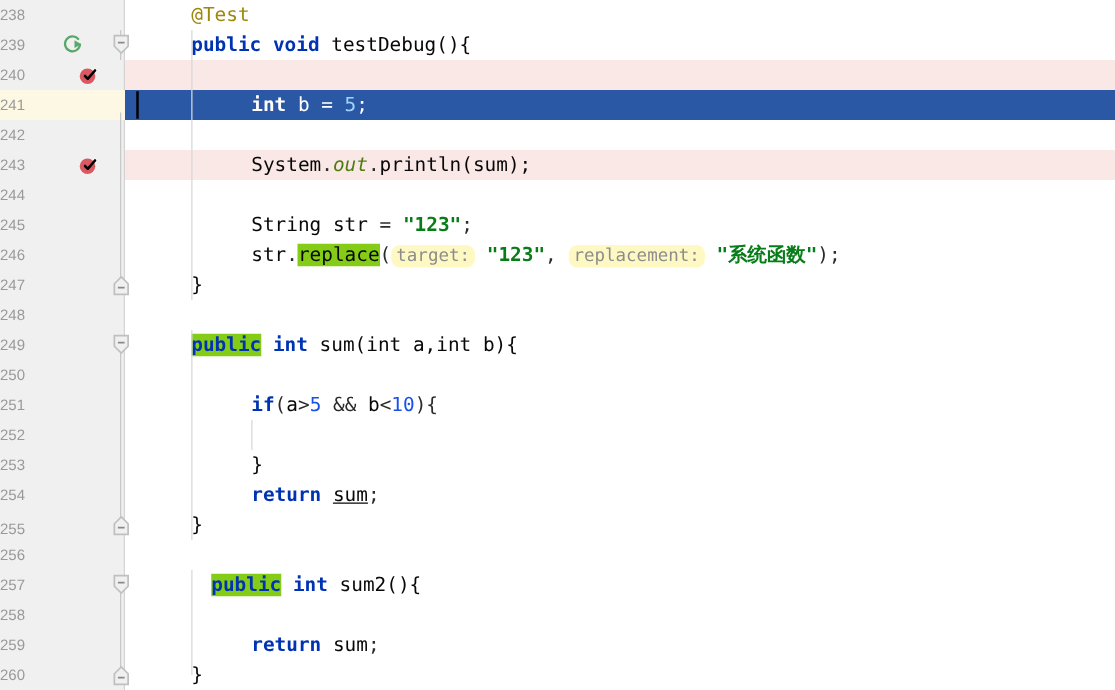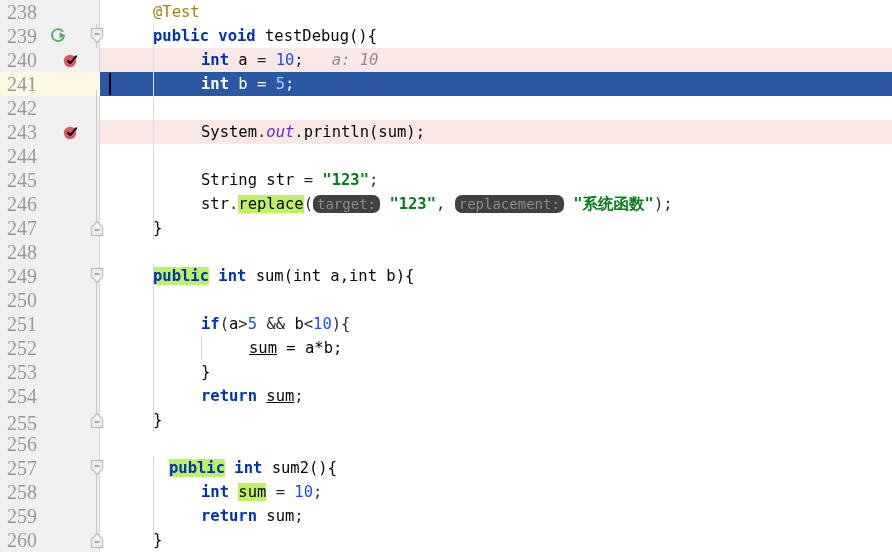--- a/index.html
+++ b/index.html
@@ -49,24 +49,24 @@
     background: #fcf8e3;
     z-index: 6;
   }
 
   .lineno {
     position: absolute;
     left: 0;
     width: 44px;
     height: 24px;
     line-height: 24px;
-    text-align: center;
+    text-align: left;
     color: #999999;
-    font-size: 20px;
-    font-family: Liberation Serif, serif;
+    font-size: 12px;
+    font-family: Liberation Sans, sans-serif;
     z-index: 7;
   }
 
   
   .gicon {
     position: absolute;
     z-index: 8;
     width: 18px; height: 18px;
   }
   .gicon.run { left: 50px; }
@@ -117,34 +117,34 @@
     height: 22px;
     background: #000000;
     z-index: 9;
   }
 
   
   .kw    { color: #0033b3; font-weight: bold; }
   .num   { color: #1750eb; }
   .str   { color: #067d17; font-weight: bold; }
   .anno  { color: #9e880d; }
-  .stat  { color: #6d28d9; font-style: italic; }
+  .stat  { color: #4d7c0f; font-style: italic; }
   .plain { color: #080808; }
   .ident { color: #080808; }
   .lvar  { color: #080808; text-decoration: underline; }
   .onsel { color: #ffffff; }
   .onsel .kw   { color: #ffffff; font-weight: bold; }
   .onsel .num  { color: #9fd4ff; }
   .onsel .ident{ color: #ffffff; }
 
   
-  .hl      { background: #bef264; }
+  .hl      { background: #84cc16; }
   .hint    { color: #8c8c8c; font-style: italic; }
   .phint   {
-    background: #404040;
+    background: #fef9c3;
     color: #8c8c8c;
     border-radius: 7px;
     padding: 1px 4px;
     font-size: 14px;
     font-style: normal;
   }
 </style>
 </head>
 <body>
 
@@ -251,21 +251,20 @@
     <div class="indent" style="left:52px;  top:264px; height:168px;"></div>
     <div class="indent" style="left:52px;  top:456px; height:84px;"></div>
     <div class="indent" style="left:100px; top:336px; height:24px;"></div>
 
     <div class="caret" style="left:8px; top:73px;"></div>
 
     <div class="codeline" style="top:0px; left:52px;"><span class="anno">@Test</span></div>
 
     <div class="codeline" style="top:24px; left:52px;"><span class="kw">public</span> <span class="kw">void</span> <span class="plain">testDebug(){</span></div>
 
-    <div class="codeline" style="top:48px; left:100px;"><span class="kw">int</span> <span class="ident">a</span> = <span class="num">10</span>;&nbsp;&nbsp; <span class="hint">a: 10</span></div>
 
     <div class="codeline onsel" style="top:72px; left:100px;"><span class="kw">int</span> <span class="ident">b</span> = <span class="num">5</span>;</div>
 
 
     <div class="codeline" style="top:120px; left:100px;"><span class="plain">System</span>.<span class="stat">out</span>.<span class="plain">println(sum);</span></div>
 
     <div class="codeline" style="top:144px; left:100px;"></div>
 
     <div class="codeline" style="top:168px; left:100px;"><span class="plain">String</span> <span class="ident">str</span> = <span class="str">"123"</span>;</div>
 
@@ -273,32 +272,30 @@
 
     <div class="codeline" style="top:216px; left:52px;"><span class="plain">}</span></div>
 
     <div class="codeline" style="top:240px; left:52px;"></div>
 
     <div class="codeline" style="top:264px; left:52px;"><span class="kw hl">public</span> <span class="kw">int</span> <span class="plain">sum(int a,int b){</span></div>
 
 
     <div class="codeline" style="top:312px; left:100px;"><span class="kw">if</span>(<span class="ident">a</span>&gt;<span class="num">5</span> &amp;&amp; <span class="ident">b</span>&lt;<span class="num">10</span>){</div>
 
-    <div class="codeline" style="top:336px; left:148px;"><span class="lvar">sum</span> <span class="plain">= a*b;</span></div>
 
     <div class="codeline" style="top:360px; left:100px;"><span class="plain">}</span></div>
 
     <div class="codeline" style="top:384px; left:100px;"><span class="kw">return</span> <span class="lvar">sum</span>;</div>
 
     <div class="codeline" style="top:408px; left:52px;"><span class="plain">}</span></div>
 
     <div class="codeline" style="top:432px; left:52px;"></div>
 
     <div class="codeline" style="top:456px; left:52px;margin-left:16px;"><span class="kw hl">public</span> <span class="kw">int</span> <span class="plain">sum2(){</span></div>
 
-    <div class="codeline" style="top:480px; left:100px;"><span class="kw">int</span> <span class="plain hl">sum</span> = <span class="num">10</span>;</div>
 
     <div class="codeline" style="top:504px; left:100px;"><span class="kw">return</span> <span class="plain">sum</span>;</div>
 
     <div class="codeline" style="top:528px; left:52px;"><span class="plain">}</span></div>
 
   </div>
 </div>
 
 </body></html>

